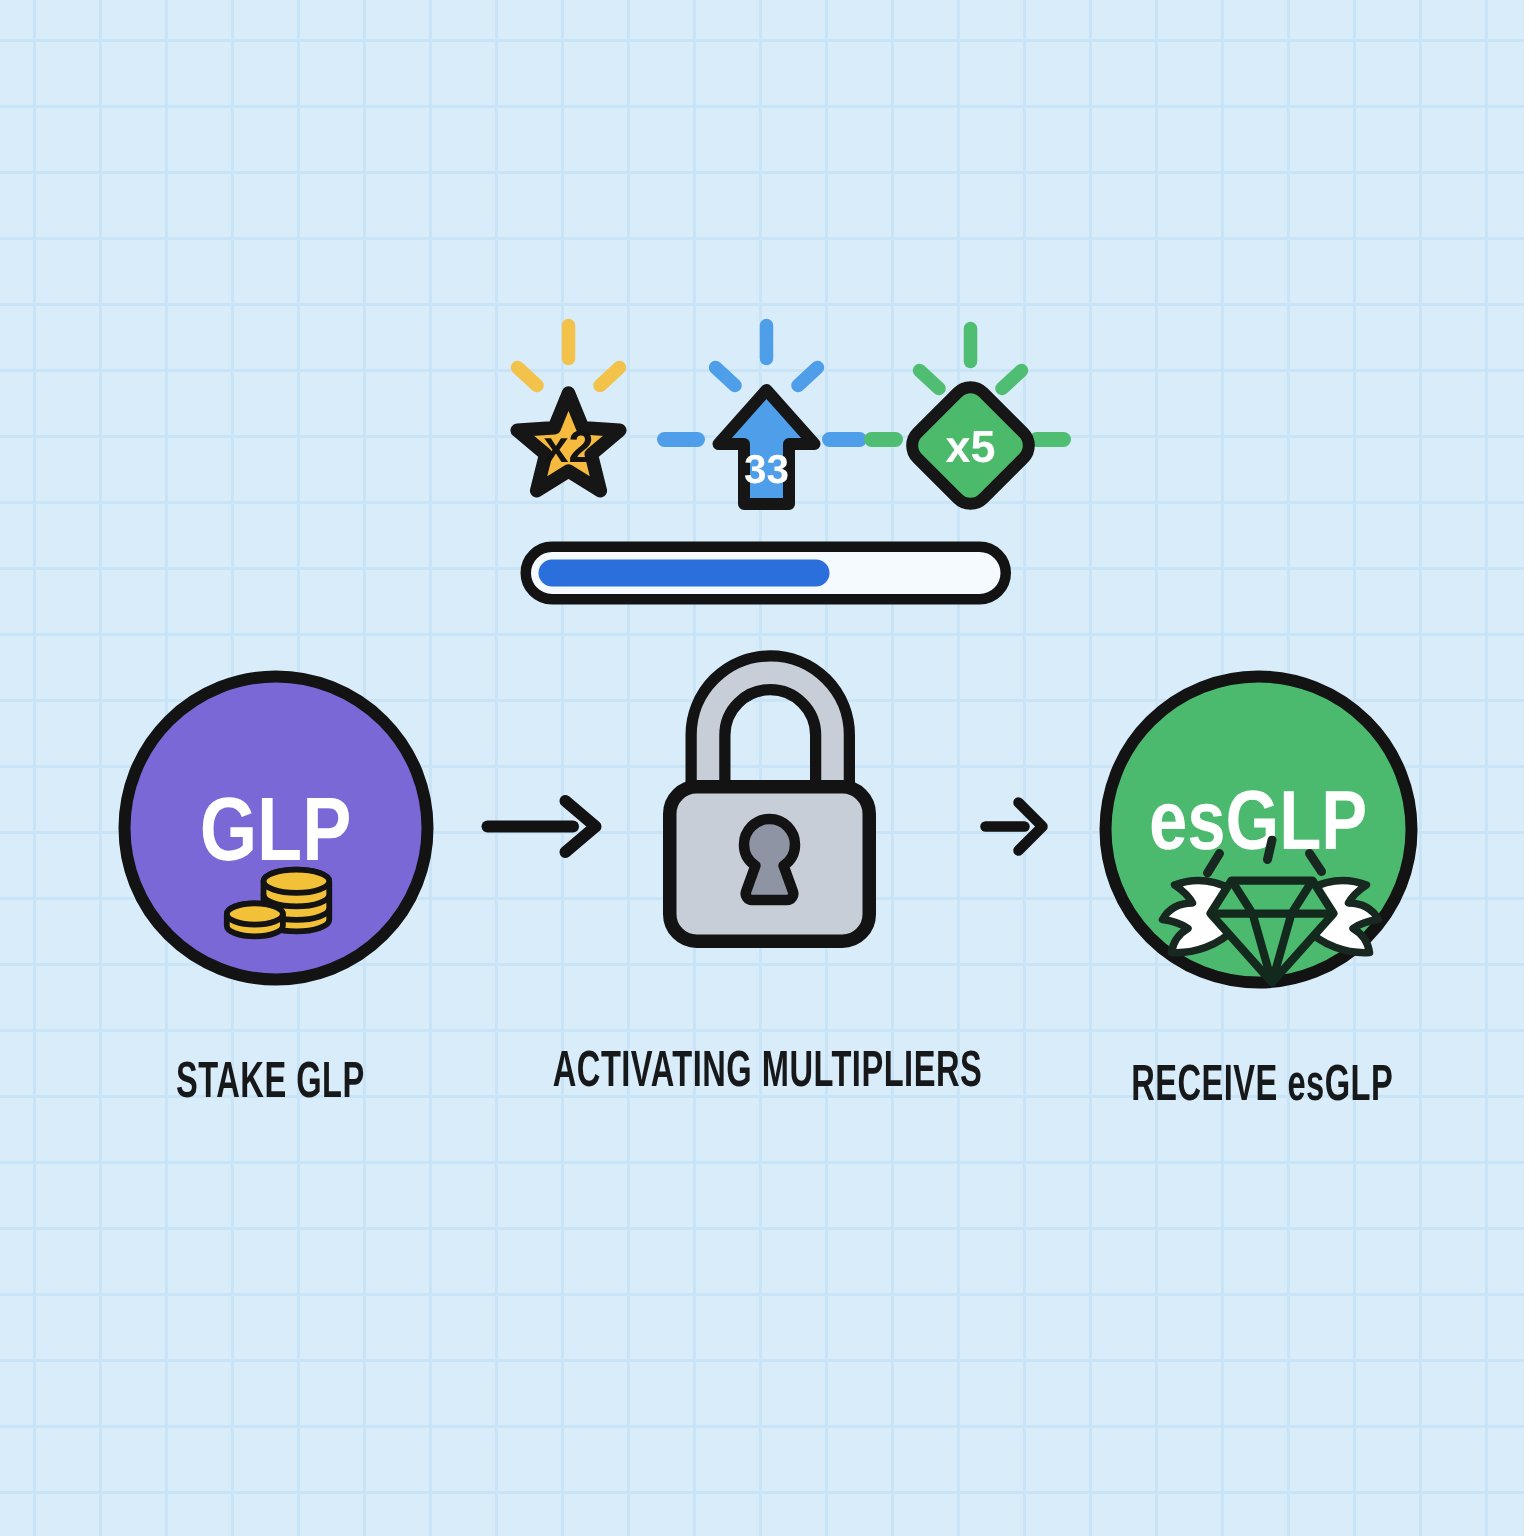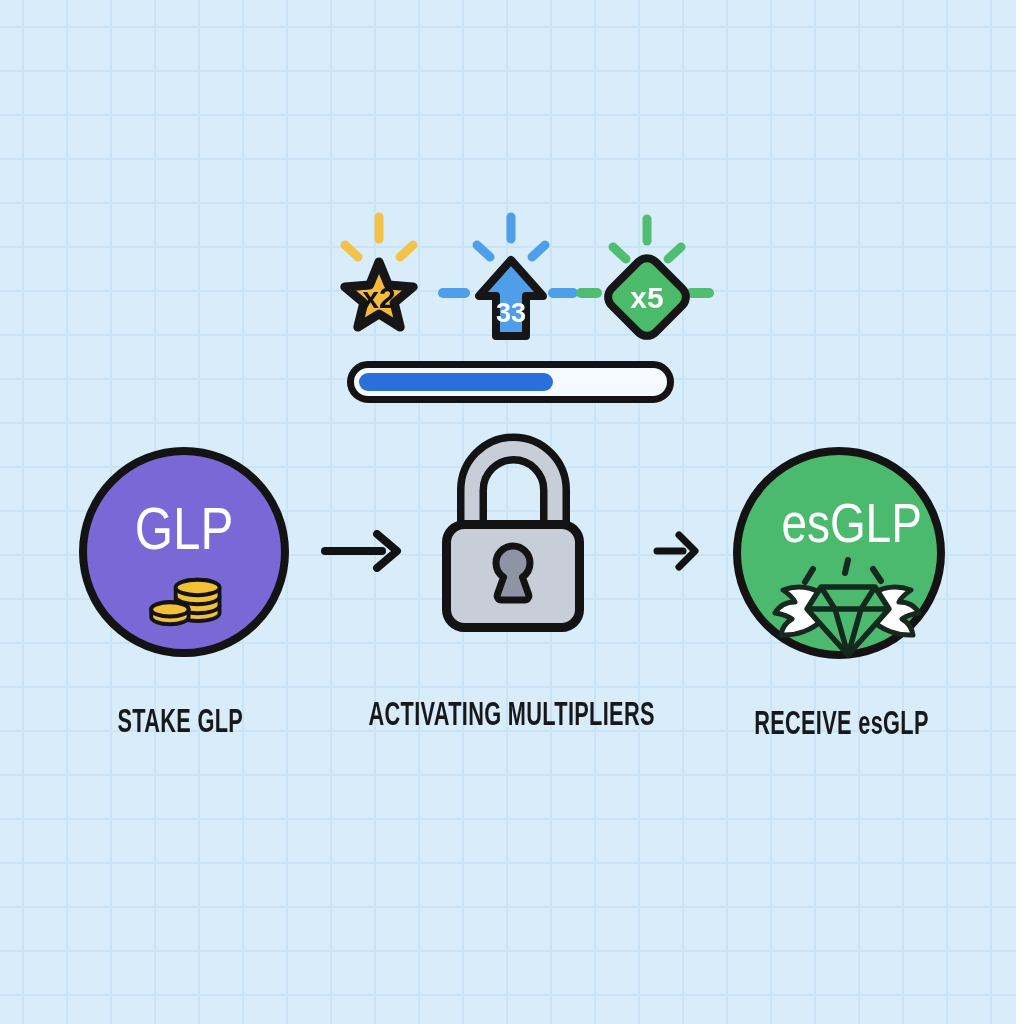--- a/index.html
+++ b/index.html
@@ -28,24 +28,24 @@
   .progress-fill {
     position:absolute; left:5px; top:5px; bottom:5px; width:62%;
     background:#2b6fdc; border-radius:20px;
   }
 
   
   .token-circle { border-radius:50%; border:8px solid #131313; box-sizing:border-box; }
   .circle-stake   { left:79px;  top:447px; width:210px; height:210px; background:#7a68d7; }
   .circle-receive { left:733px; top:447px; width:212px; height:212px; background:#4cba6e; }
   .token-label { position:absolute; left:0; width:100%; text-align:center;
-                 color:#ffffff; font-weight:400; line-height:1; }
+                 color:#ffffff; font-weight:700; line-height:1;margin-top:24px; }
   .token-label > span { display:inline-block; transform:scaleX(0.82); }
   .label-glp   { top:44px; font-size:60px; }
-  .label-esglp { top:40px; font-size:56px;text-align:right; }
+  .label-esglp { top:40px; font-size:56px; }
   .coins-svg { position:absolute; top:117px; left:50%; margin-left:-37px; width:78px; height:58px; }
   .wings-svg { position:absolute; top:102px; left:30px; width:152px; height:105px; }
 
   
   .lock-svg   { left:438px; top:430px; width:148px; height:205px; }
   .arrow-one  { left:320px; top:530px; width:84px; height:42px; }
   .arrow-two  { left:652px; top:529px; width:48px; height:44px; }
 
   
   .caption { position:absolute; width:420px; text-align:center; color:#17181a;

